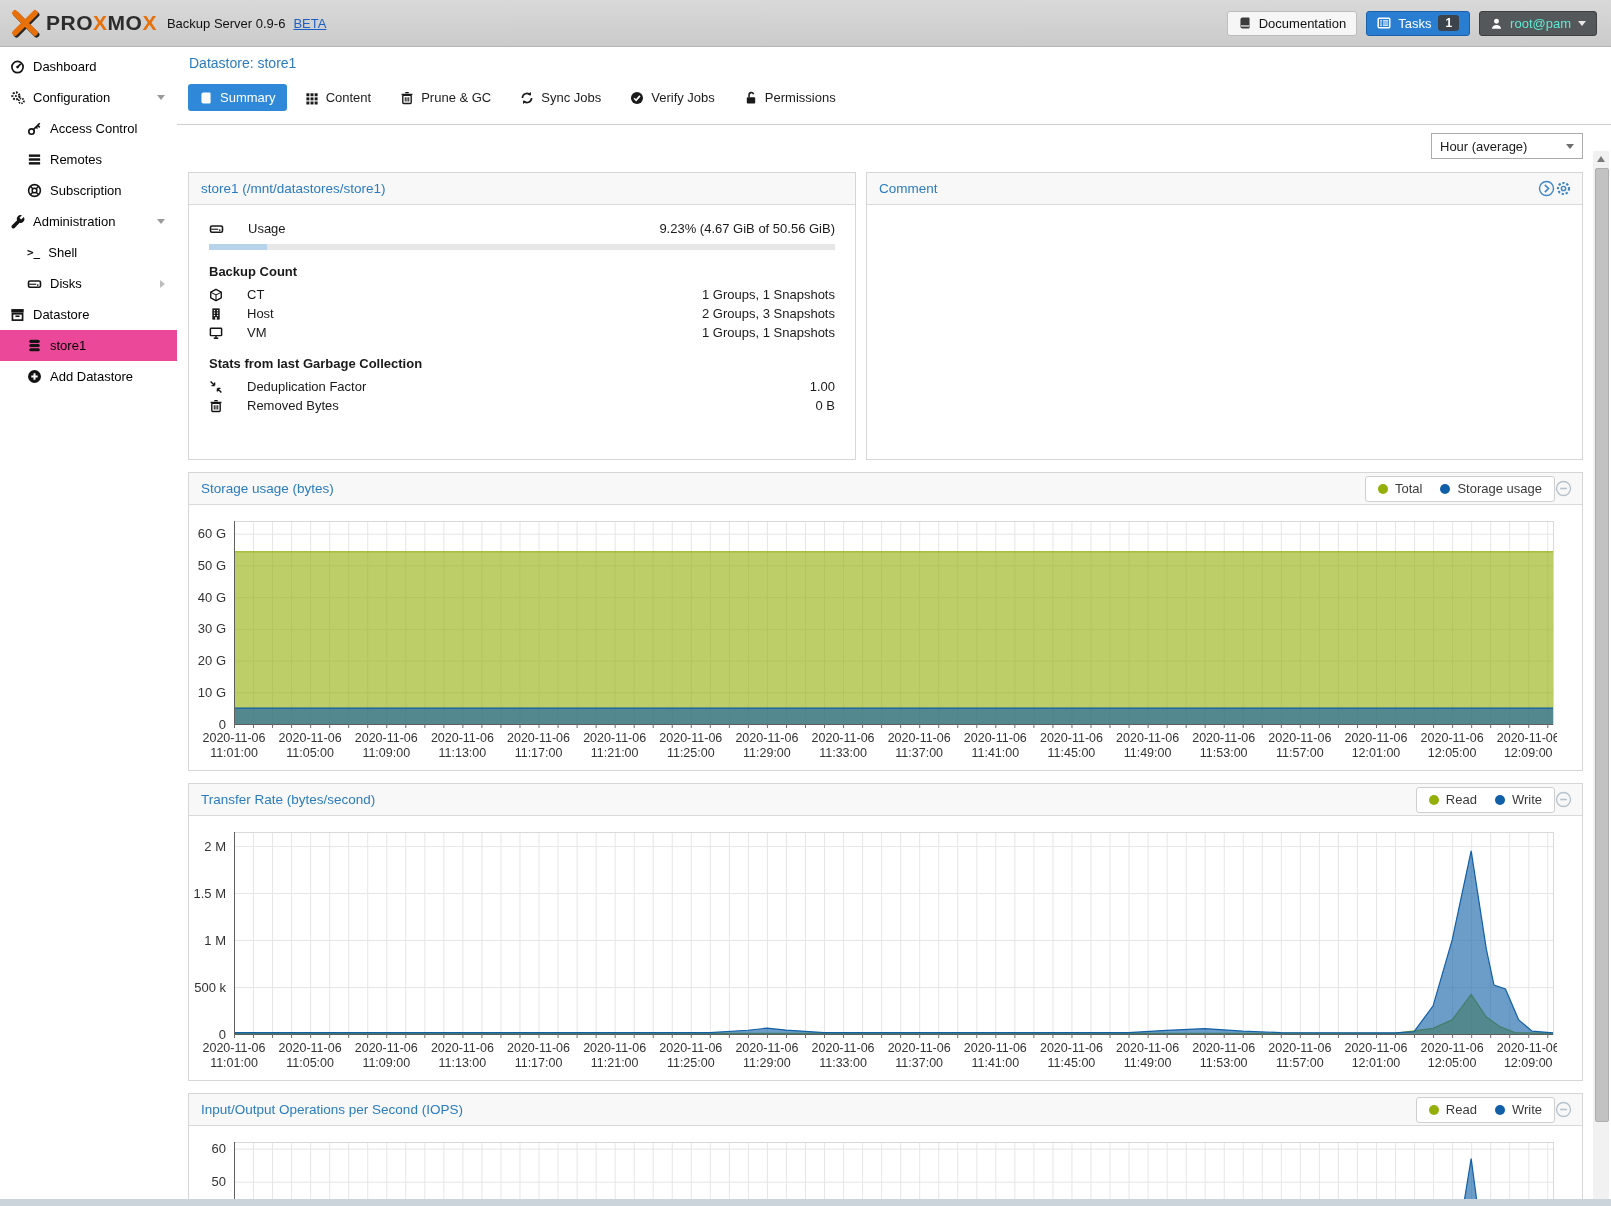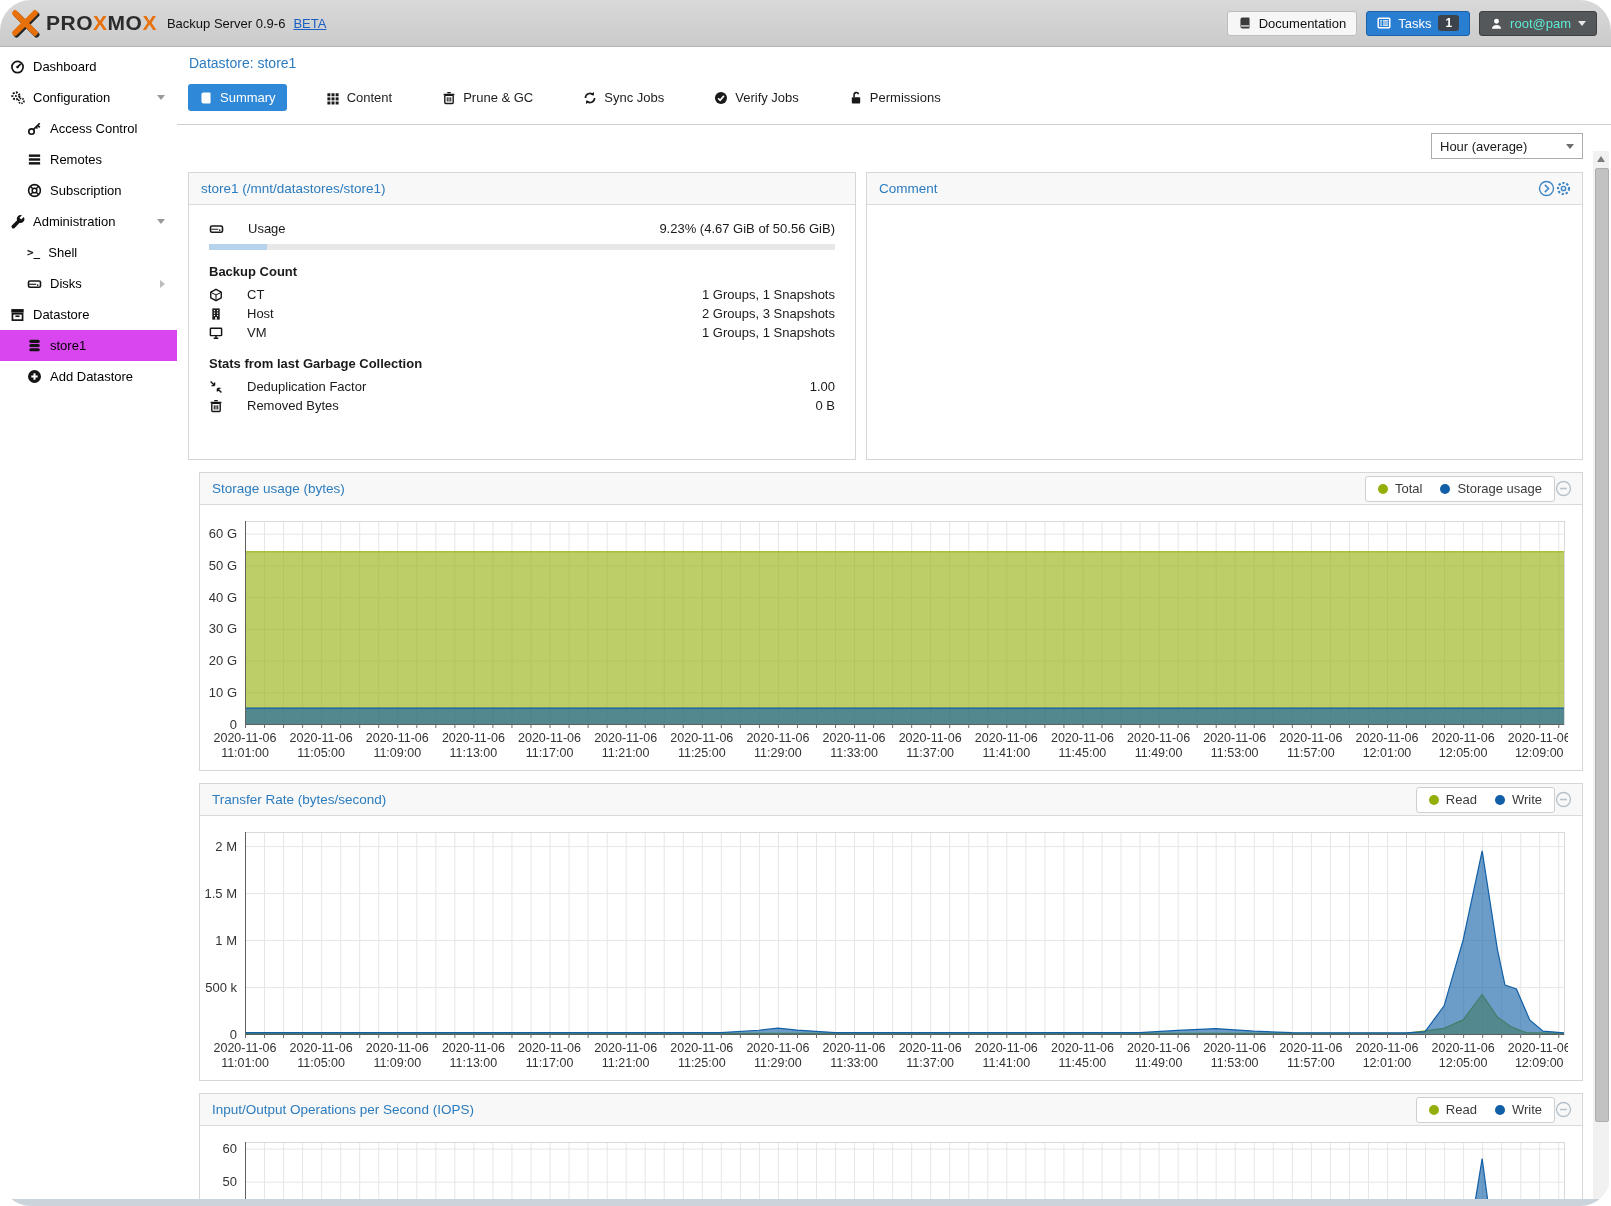--- a/index.html
+++ b/index.html
@@ -1,43 +1,43 @@
 <!DOCTYPE html>
 <html><head>
 <meta charset="utf-8">
 <style>
   html,body{margin:0;padding:0;background:#fff;}
   .page{position:relative;width:1611px;height:1206px;overflow:hidden;
-        font-family:"Liberation Sans","DejaVu Sans",sans-serif;font-size:13px;color:#1a1a1a;background:#fff;border-radius:31px;}
+        font-family:"Liberation Sans","DejaVu Sans",sans-serif;font-size:13px;color:#1a1a1a;background:#fff;}
   
   .topbar{height:47px;background:linear-gradient(#d9d9d9,#cbcbcb);border-bottom:1px solid #b5b5b5;
           display:flex;align-items:center;padding:0 10px;box-sizing:border-box;}
   .brand{display:flex;align-items:center;gap:6px;}
   .brand-word{font-size:21px;font-weight:bold;letter-spacing:.5px;color:#2c2c2c;}
   .brand-word .ox{color:#e8700a;}
   .tb-sub{margin-left:10px;color:#111;}
   .tb-beta{margin-left:8px;color:#1b5fc4;text-decoration:underline;cursor:pointer;}
   .tb-right{margin-left:auto;display:flex;align-items:center;gap:9px;padding-right:4px;}
   .tb-btn{display:inline-flex;align-items:center;gap:7px;height:25px;padding:0 10px;border-radius:3px;
           font-size:13px;border:1px solid #bdbdbd;background:#f6f6f6;color:#111;cursor:pointer;}
   .tb-btn.blue{background:#2a7ed2;border-color:#1c61a8;color:#fff;}
   .tb-btn.dark{background:#55585b;border-color:#3e4042;color:#5eead4;justify-content:flex-end;}
   .badge{background:#3c434a;color:#fff;border-radius:3px;padding:1px 7px;font-weight:bold;font-size:12px;}
   .caret-down{width:0;height:0;border-left:4px solid transparent;border-right:4px solid transparent;border-top:5px solid #e8e8e8;display:inline-block;}
   
   .body-row{display:flex;height:1159px;}
   .sidebar{width:177px;flex:0 0 177px;background:#fff;padding-top:4px;box-sizing:border-box;}
   .side-item{position:relative;display:flex;align-items:center;gap:8px;height:31px;padding-left:10px;cursor:pointer;color:#000;}
   .side-item.child{padding-left:27px;text-align:center;}
-  .side-item.sel{background:#d946ef;}
+  .side-item.sel{background:#ec4899;}
   .side-caret-down{position:absolute;right:12px;width:0;height:0;border-left:4px solid transparent;border-right:4px solid transparent;border-top:5px solid #9a9a9a;}
   .side-caret-right{position:absolute;right:12px;width:0;height:0;border-top:4px solid transparent;border-bottom:4px solid transparent;border-left:5px solid #bdbdbd;}
   main{flex:1;min-width:0;position:relative;padding:0 28px 0 11px;box-sizing:border-box;}
   .page-title{margin:8px 0 0 1px;color:#2b7cbf;font-size:14px;}
-  .tabbar{display:flex;gap:28px;margin-top:13px;}
+  .tabbar{display:flex;gap:7px;margin-top:13px;}
   .tab{display:inline-flex;align-items:center;gap:7px;height:27px;padding:0 11px;border-radius:3px;color:#1c1c1c;cursor:pointer;}
   .tab.active{background:#2f89d8;color:#fff;}
   .toolbar{border-top:1px solid #cfcfcf;margin:13px -28px 0 -11px;padding:8px 28px 8px 11px;display:flex;justify-content:flex-end;}
   .selectbox{display:flex;align-items:center;justify-content:space-between;width:152px;height:26px;border:1px solid #ababab;
              background:#fff;padding:0 8px;box-sizing:border-box;cursor:pointer;}
   .selectbox .sb-caret{width:0;height:0;border-left:4px solid transparent;border-right:4px solid transparent;border-top:5px solid #6f6f6f;}
   .content{padding-top:5px;}
   
   .panel{border:1px solid #d6d6d6;background:#fff;box-sizing:border-box;}
   .panel-header{height:32px;background:#f8f8f8;border-bottom:1px solid #d9d9d9;display:flex;align-items:center;padding:0 10px 0 12px;box-sizing:border-box;}
@@ -45,21 +45,21 @@
   .panel-hright{margin-left:auto;display:flex;align-items:center;gap:0;}
   .row2{display:flex;gap:10px;height:288px;}
   .panel.store{width:668px;flex:0 0 668px;}
   .panel.comment{flex:1;}
   .store-body{padding:14px 20px 0 20px;}
   .srow{display:flex;align-items:center;gap:24px;min-height:19px;}
   .srow .val{margin-left:auto;text-align:right;}
   .sect{font-weight:bold;margin:14px 0 6px 0;}
   .usage-bar{height:6px;background:#e7e7e7;margin-top:6px;}
   .usage-fill{height:100%;background:#b7d3ec;}
-  .chart-panel{margin-top:12px;margin-left:11px;}
+  .chart-panel{margin-top:12px;}
   .chart-body{padding:8px 0 4px 0;position:relative;}
   .legend{display:flex;align-items:center;gap:18px;height:24px;padding:0 12px;background:#fff;border:1px solid #cfcfcf;border-radius:3px;}
   .lg-item{display:flex;align-items:center;gap:7px;color:#3a3a3a;cursor:pointer;}
   .lg-dot{width:10px;height:10px;border-radius:50%;}
   
   .vscroll{position:absolute;top:151px;right:2px;width:16px;bottom:0;background:#f1f1f1;}
   .vs-btn{height:15px;display:flex;align-items:center;justify-content:center;}
   .vs-up{width:0;height:0;border-left:4px solid transparent;border-right:4px solid transparent;border-bottom:6px solid #7a7a7a;}
   .vs-thumb{position:absolute;top:17px;left:2px;width:12px;height:952px;background:#c2c2c2;border:1px solid #adadad;border-radius:2px;}
   .bottom-strip{position:absolute;left:0;right:0;bottom:0;height:7px;background:#ccd4db;z-index:6;}

